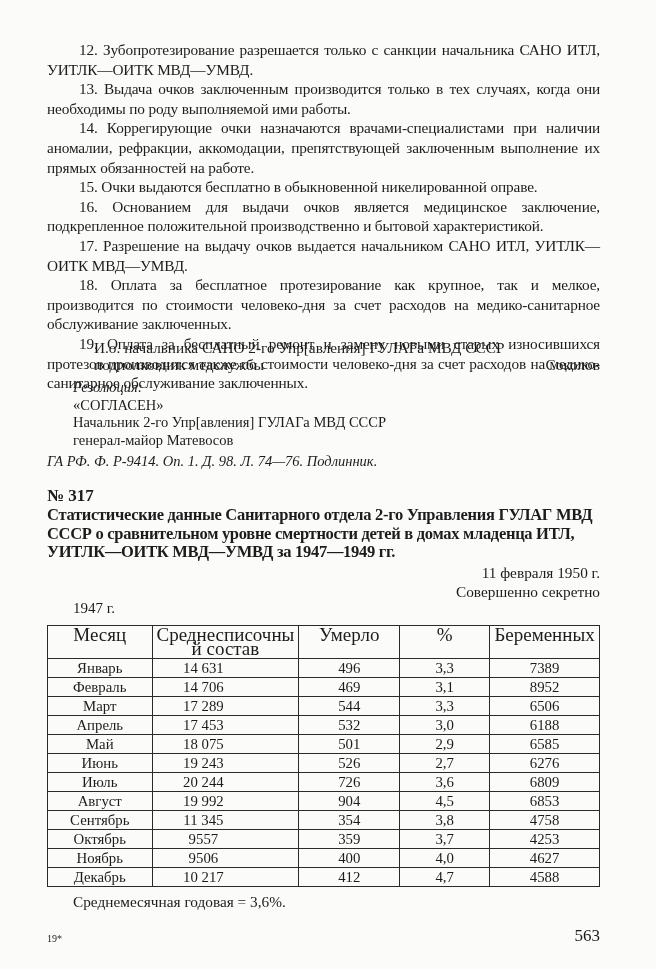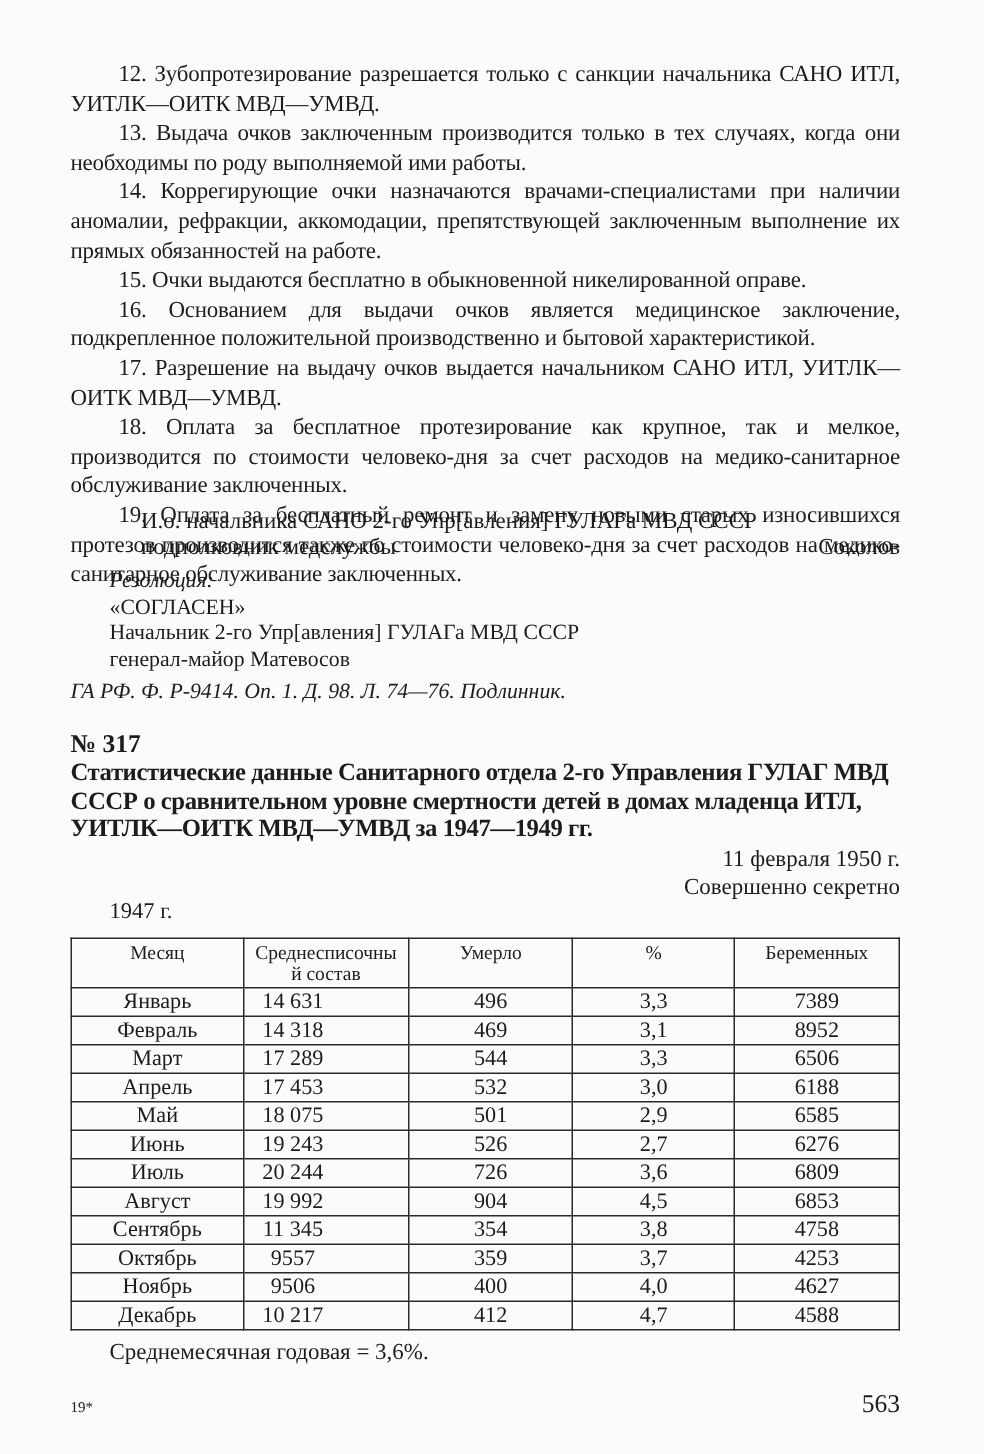--- a/index.html
+++ b/index.html
@@ -14,21 +14,21 @@
   .sig .row2 { display:flex; justify-content:space-between;align-items:flex-end; }
   .res { position:absolute; left:26px; top:379px; font-size:14.5px; line-height:17.5px; }
   .res .lbl { font-style:italic; }
   .archive { position:absolute; left:0; top:453px; font-size:14.5px; font-style:italic; }
   .docnum { position:absolute; left:0; top:486px; font-size:17px; font-weight:bold; }
   .doctitle { position:absolute; left:0; top:506px; width:553px; font-size:16.5px; font-weight:bold; line-height:18.5px; letter-spacing:-0.3px; }
   .date { position:absolute; right:0; top:563px; text-align:right; font-size:15.3px; line-height:19px; }
   .year { position:absolute; left:26px; top:600px; font-size:15px; }
   table.stats { position:absolute; left:0; top:625px; width:553px; border-collapse:collapse; font-size:14.8px; }
   table.stats th, table.stats td { border:1px solid #2a2a2a; padding:0 4px; height:18px; line-height:17px; }
-  table.stats th { font-weight:normal; font-size:13px; line-height:14px; height:30px; vertical-align:top; padding-top:2px; text-align:center; }
+  table.stats th { font-weight:normal; font-size:19px; line-height:14px; height:30px; vertical-align:top; padding-top:2px; text-align:center; }
   table.stats td { text-align:center; }
   table.stats td.m { text-align:center; }
   table.stats td.n { text-align:center; padding-right:48px; }
   .avg { position:absolute; left:26px; top:893px; font-size:15.3px; }
   .sig19 { position:absolute; left:0; top:933px; font-size:10px; }
   .pageno { position:absolute; right:0; top:926px; font-size:17px; }
 </style>
 </head>
 <body>
 
@@ -89,21 +89,21 @@
     <tbody>
       <tr>
           <td class="m">Январь</td>
           <td class="n">14 631</td>
           <td>496</td>
           <td>3,3</td>
           <td>7389</td>
         </tr>
       <tr>
           <td class="m">Февраль</td>
-          <td class="n">14 318</td>
+          <td class="n">14 706</td>
           <td>469</td>
           <td>3,1</td>
           <td>8952</td>
         </tr>
       <tr>
           <td class="m">Март</td>
           <td class="n">17 289</td>
           <td>544</td>
           <td>3,3</td>
           <td>6506</td>

